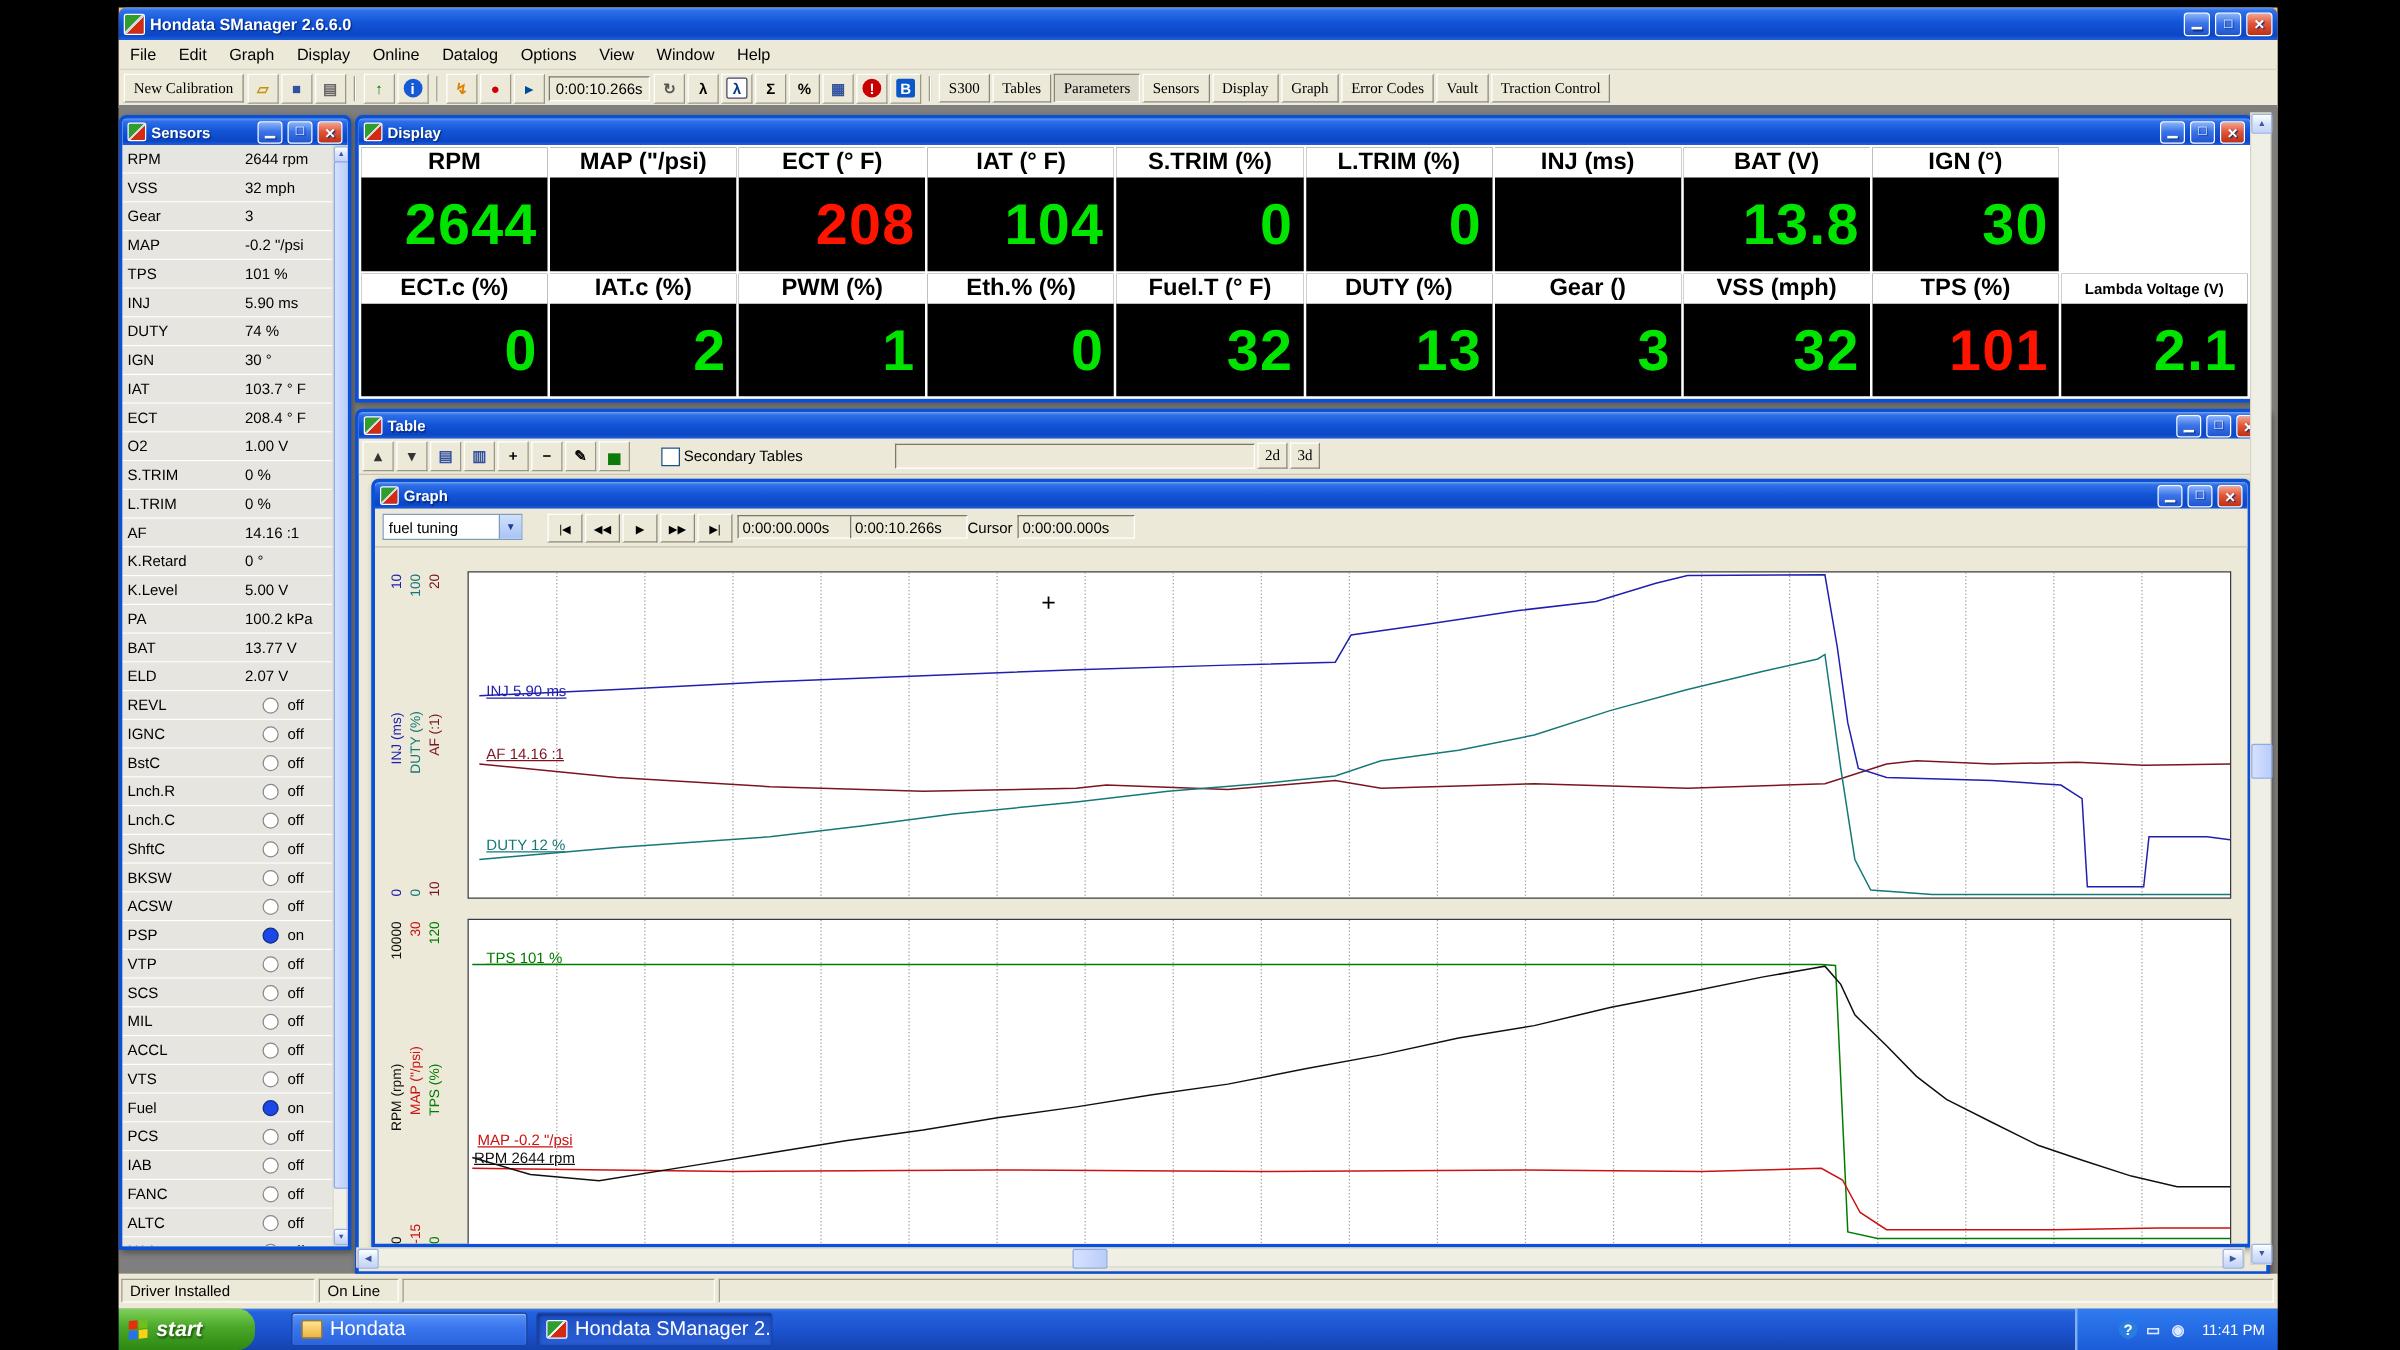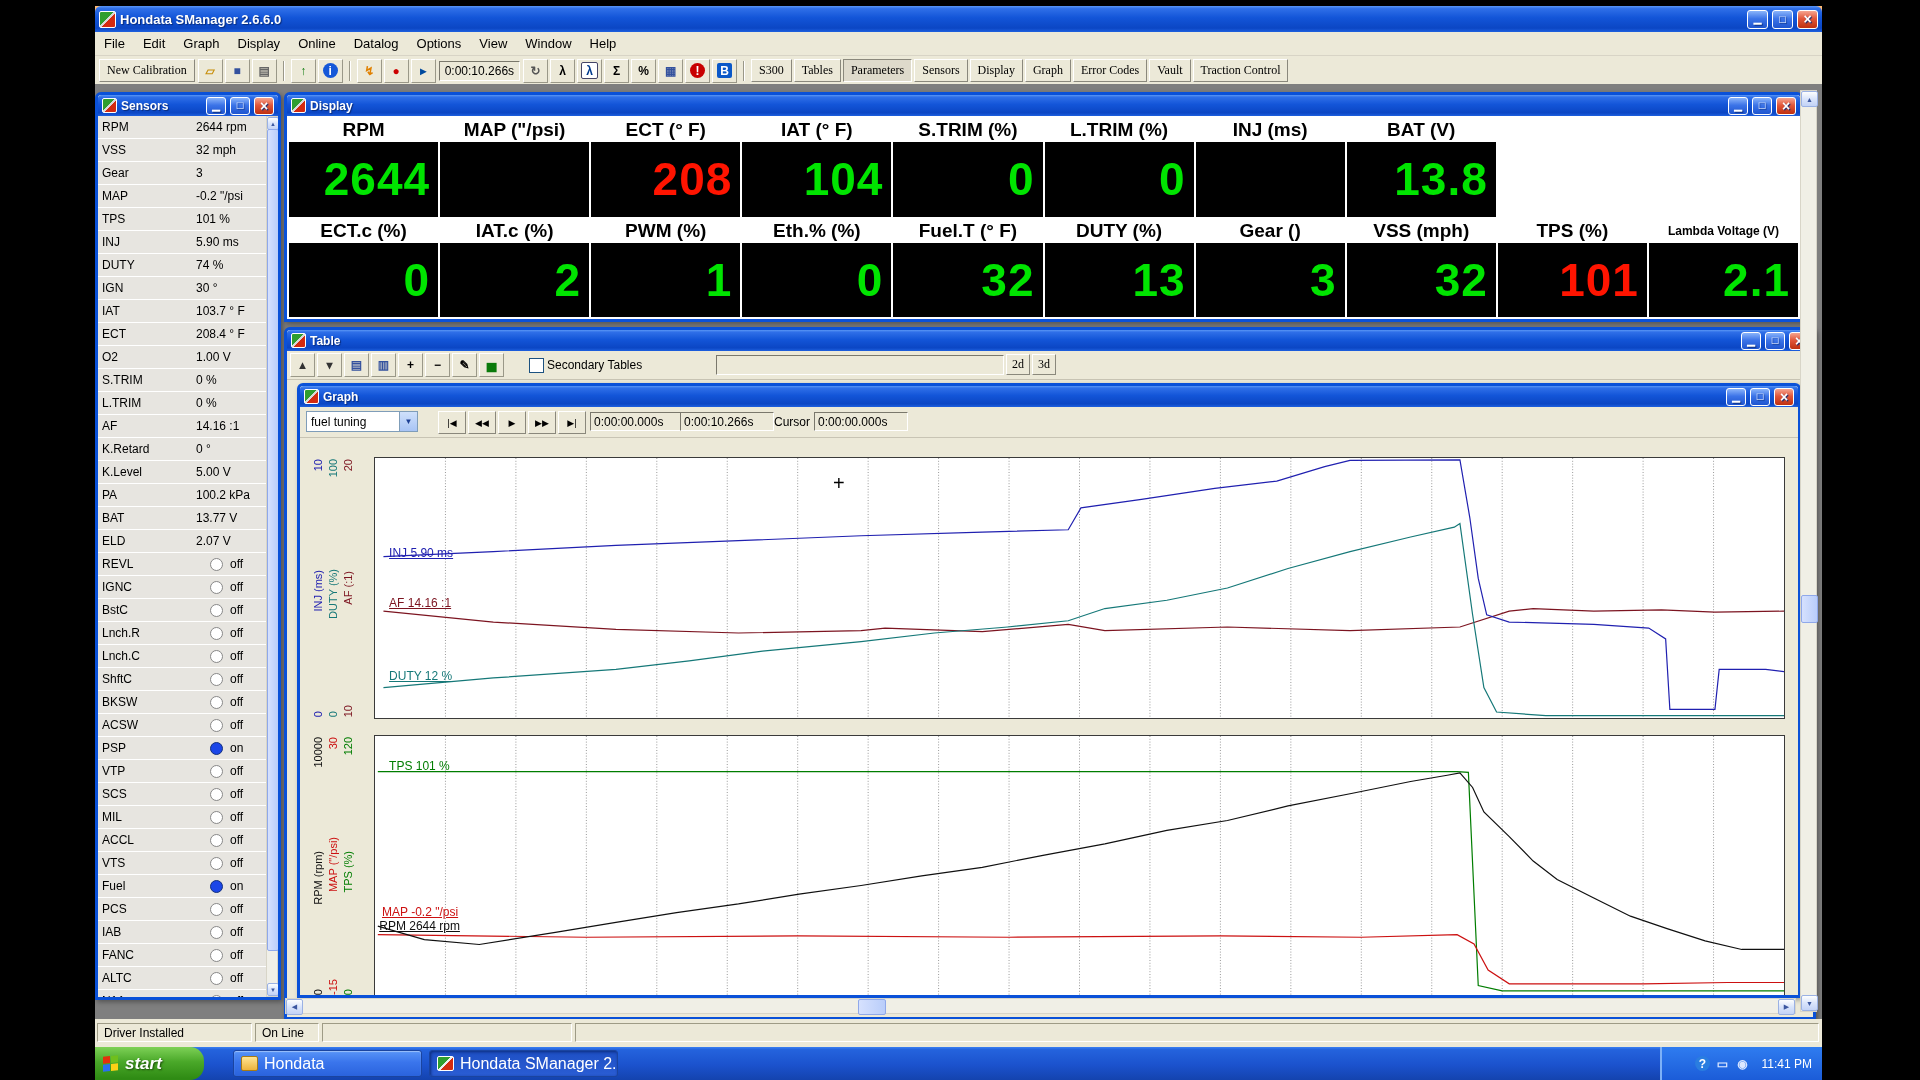--- a/index.html
+++ b/index.html
@@ -484,20 +484,24 @@
                 <div class="dcell">
                   <div class="dhead">L.TRIM (%)</div>
                   <div class="dbody green">0</div>
                 </div>
                 <div class="dcell">
                   <div class="dhead">INJ (ms)</div>
                 </div>
                 <div class="dcell">
                   <div class="dhead">BAT (V)</div>
                   <div class="dbody green">13.8</div>
+                </div>
+                <div class="dcell">
+                  <div class="dhead">IGN (°)</div>
+                  <div class="dbody green">30</div>
                 </div>
               </div>
           <div class="dgrid">
                 <div class="dcell">
                   <div class="dhead">ECT.c (%)</div>
                   <div class="dbody green">0</div>
                 </div>
                 <div class="dcell">
                   <div class="dhead">IAT.c (%)</div>
                   <div class="dbody green">2</div>

